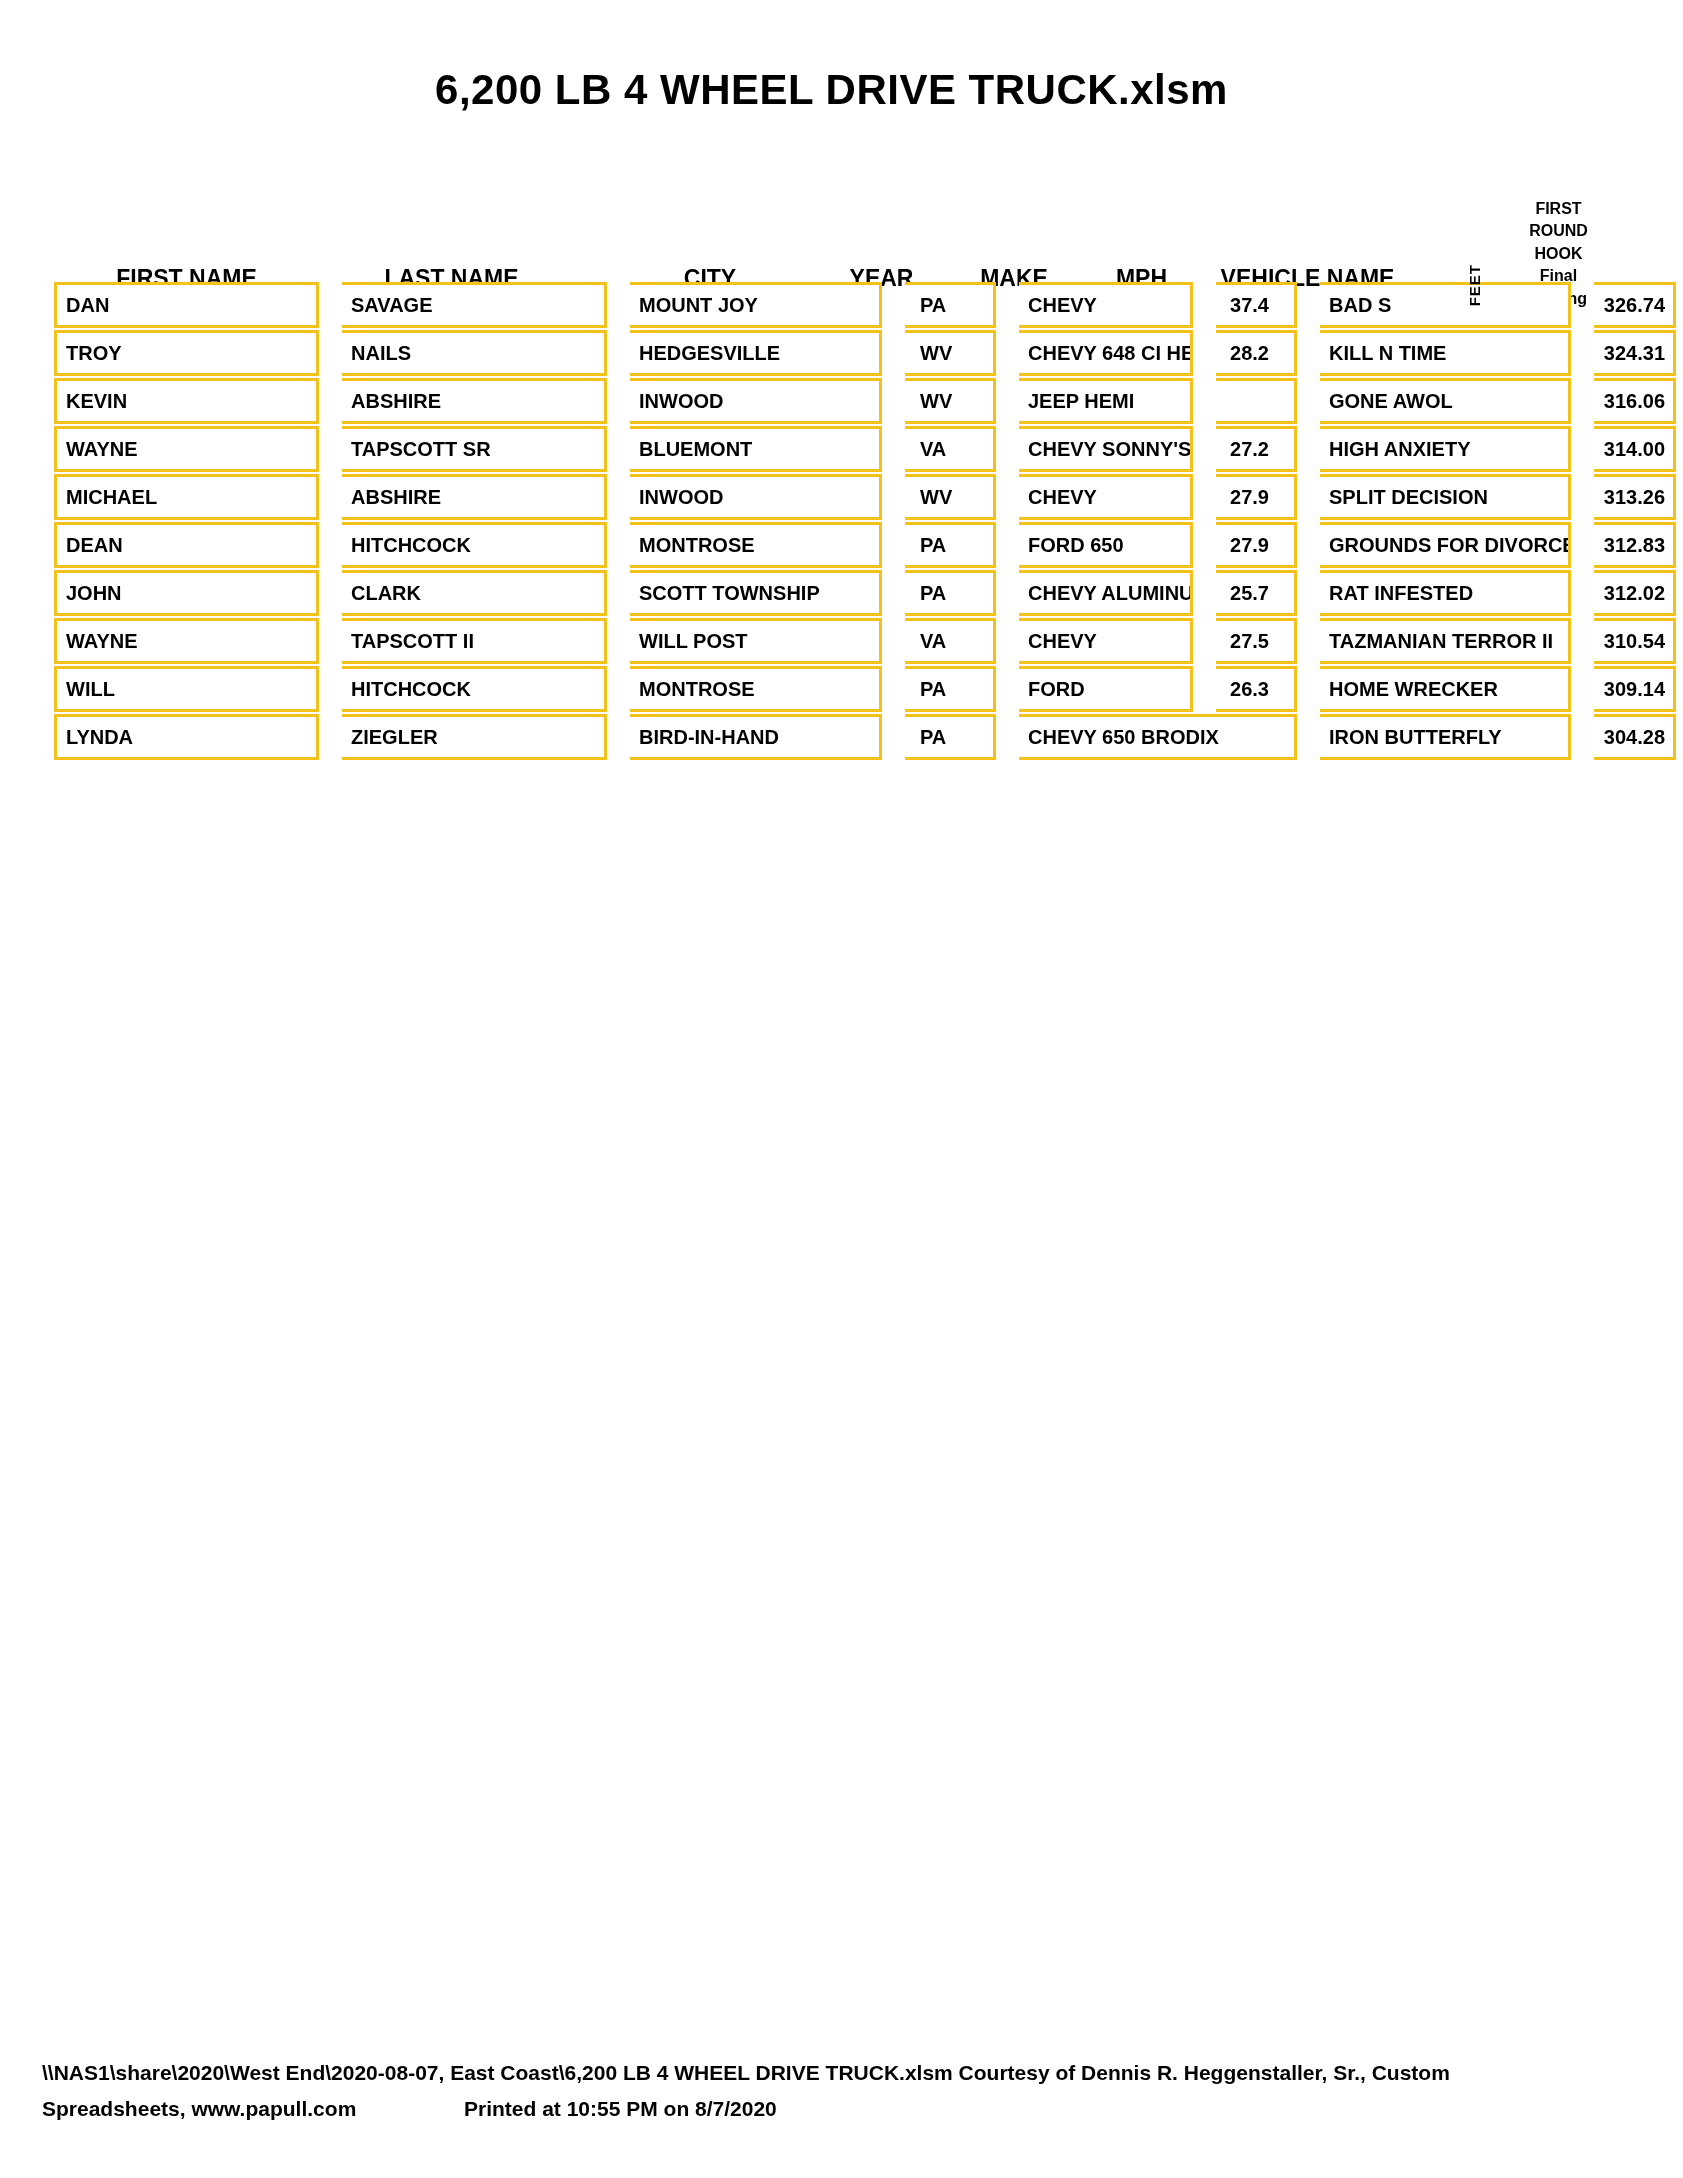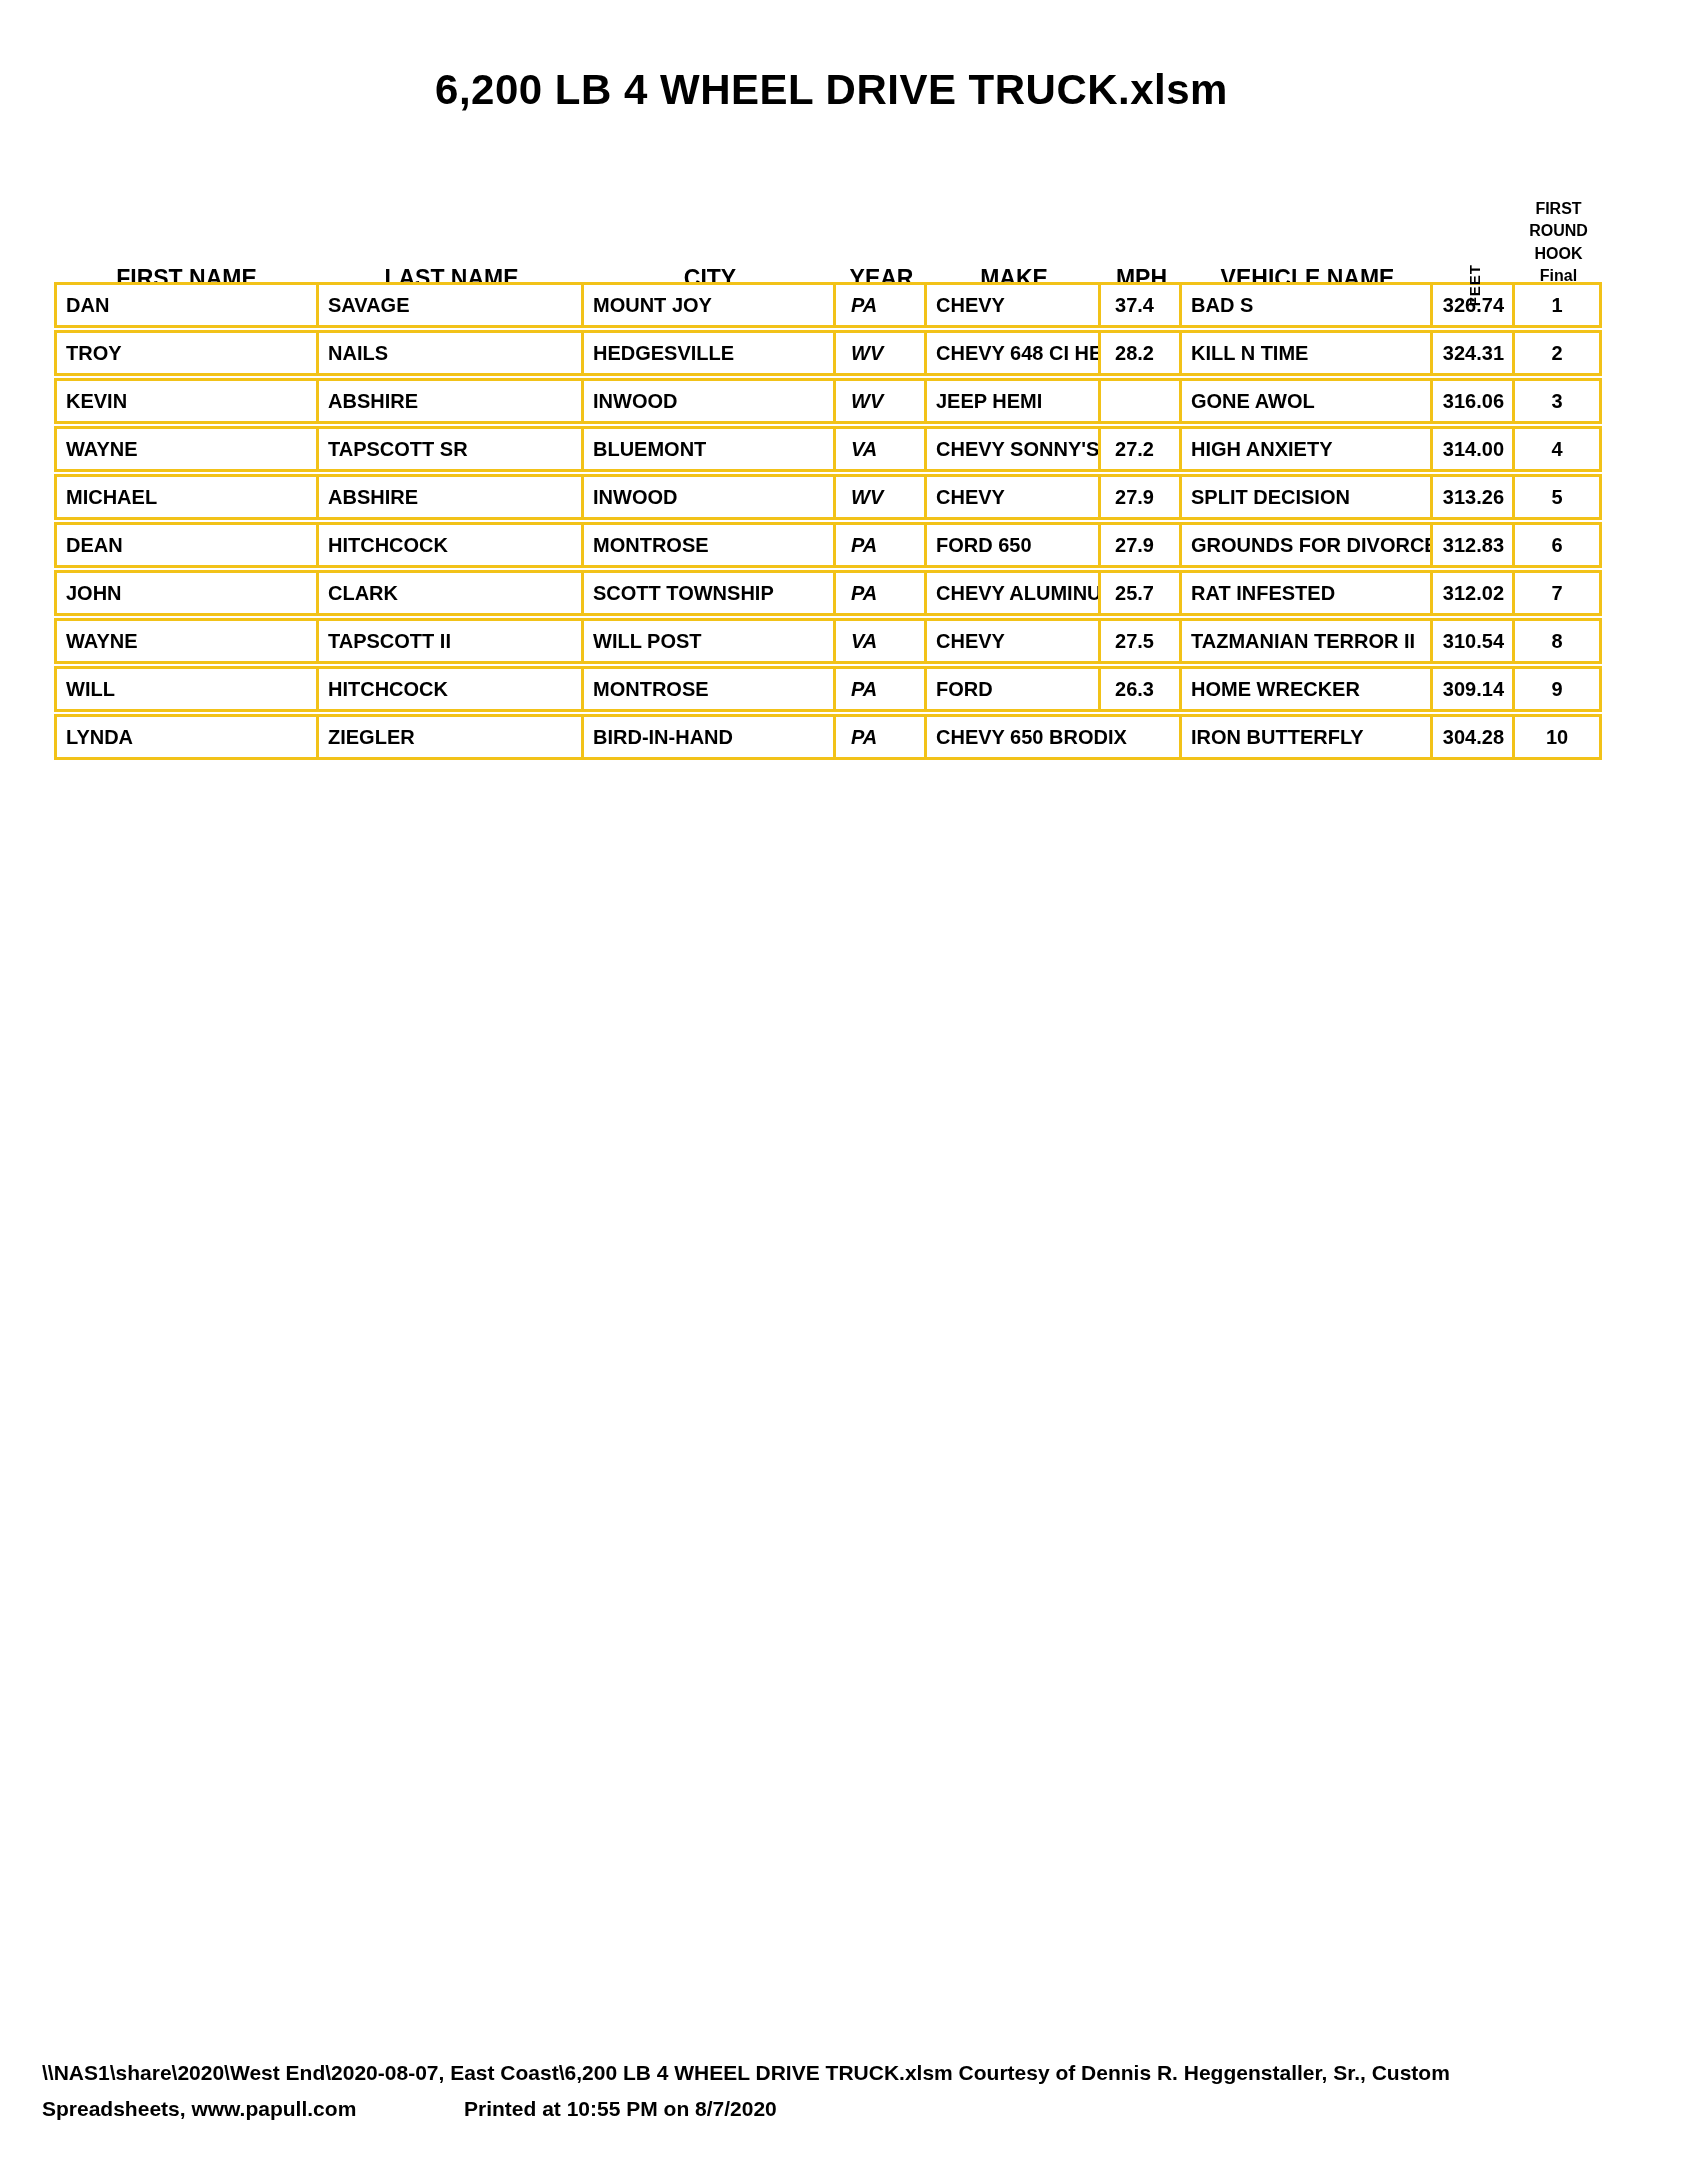--- a/index.html
+++ b/index.html
@@ -36,34 +36,35 @@
     padding-bottom: 0;
     margin-bottom: 10px;
   }
   .hdr .h-hook { font-size: 16px; line-height: 1.4; padding-bottom: 6px; }
 
   .tbl { margin-top: 0; }
   .row {
     display: grid;
     grid-template-columns: 265px 265px 252px 91px 174px 81px 251px 82px 87px;
     margin-bottom: 2px;
+    gap: 23px;
   }
   .cell {
     border: 3px solid var(--gold);
     border-left-width: 0;
     height: 46px;
     line-height: 40px;
     font-size: 20px;
     padding-left: 9px;
     overflow: hidden;
     white-space: nowrap;
     background: #fff;
   }
   .row .cell:first-child { border-left-width: 3px; }
-  .c-year { padding-left: 15px; font-style: italic; }
+  .c-year { padding-left: 15px; }
   .c-mph   { text-align: right; padding-left: 0; padding-right: 25px; }
   .c-feet  { text-align: right; padding-left: 0; padding-right: 8px; }
   .c-place { text-align: center; padding-left: 0; }
   .span2 { grid-column: span 2; }
 
   .footer { position: absolute; left: 42px; top: 2061px; width: 1634px; font-size: 21px; }
   .footer .l2 { position: relative; margin-top: 12px; height: 28px; }
   .footer .l2-right { position: absolute; left: 422px; top: 0; }
 </style>
 </head>

